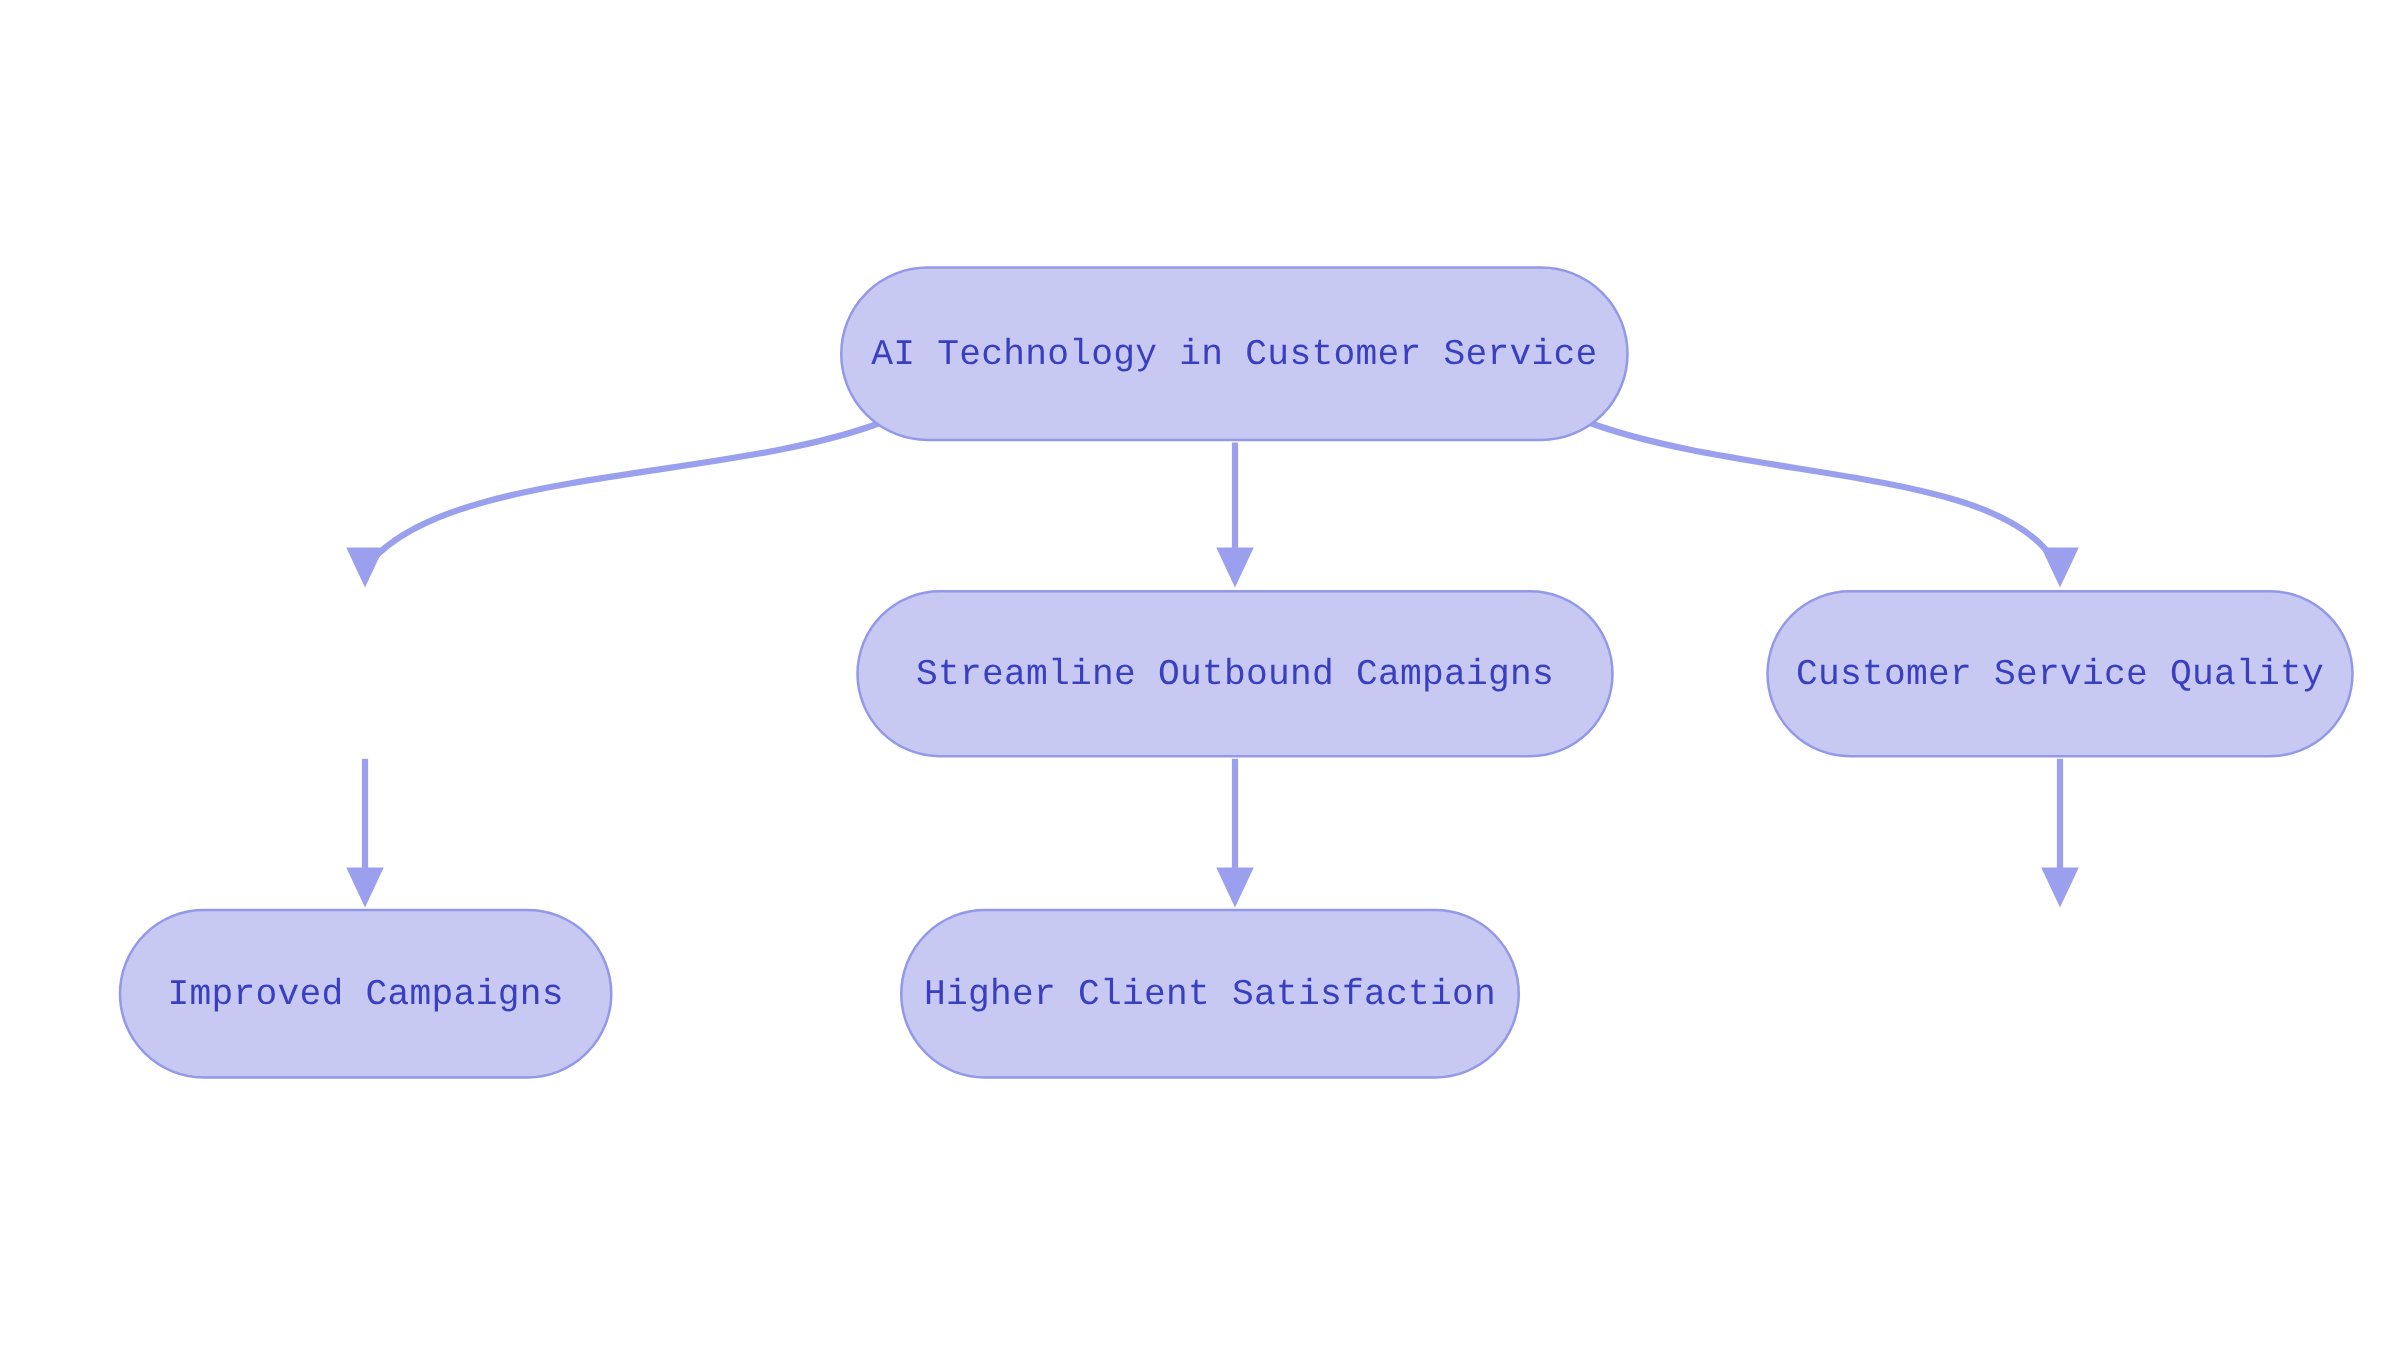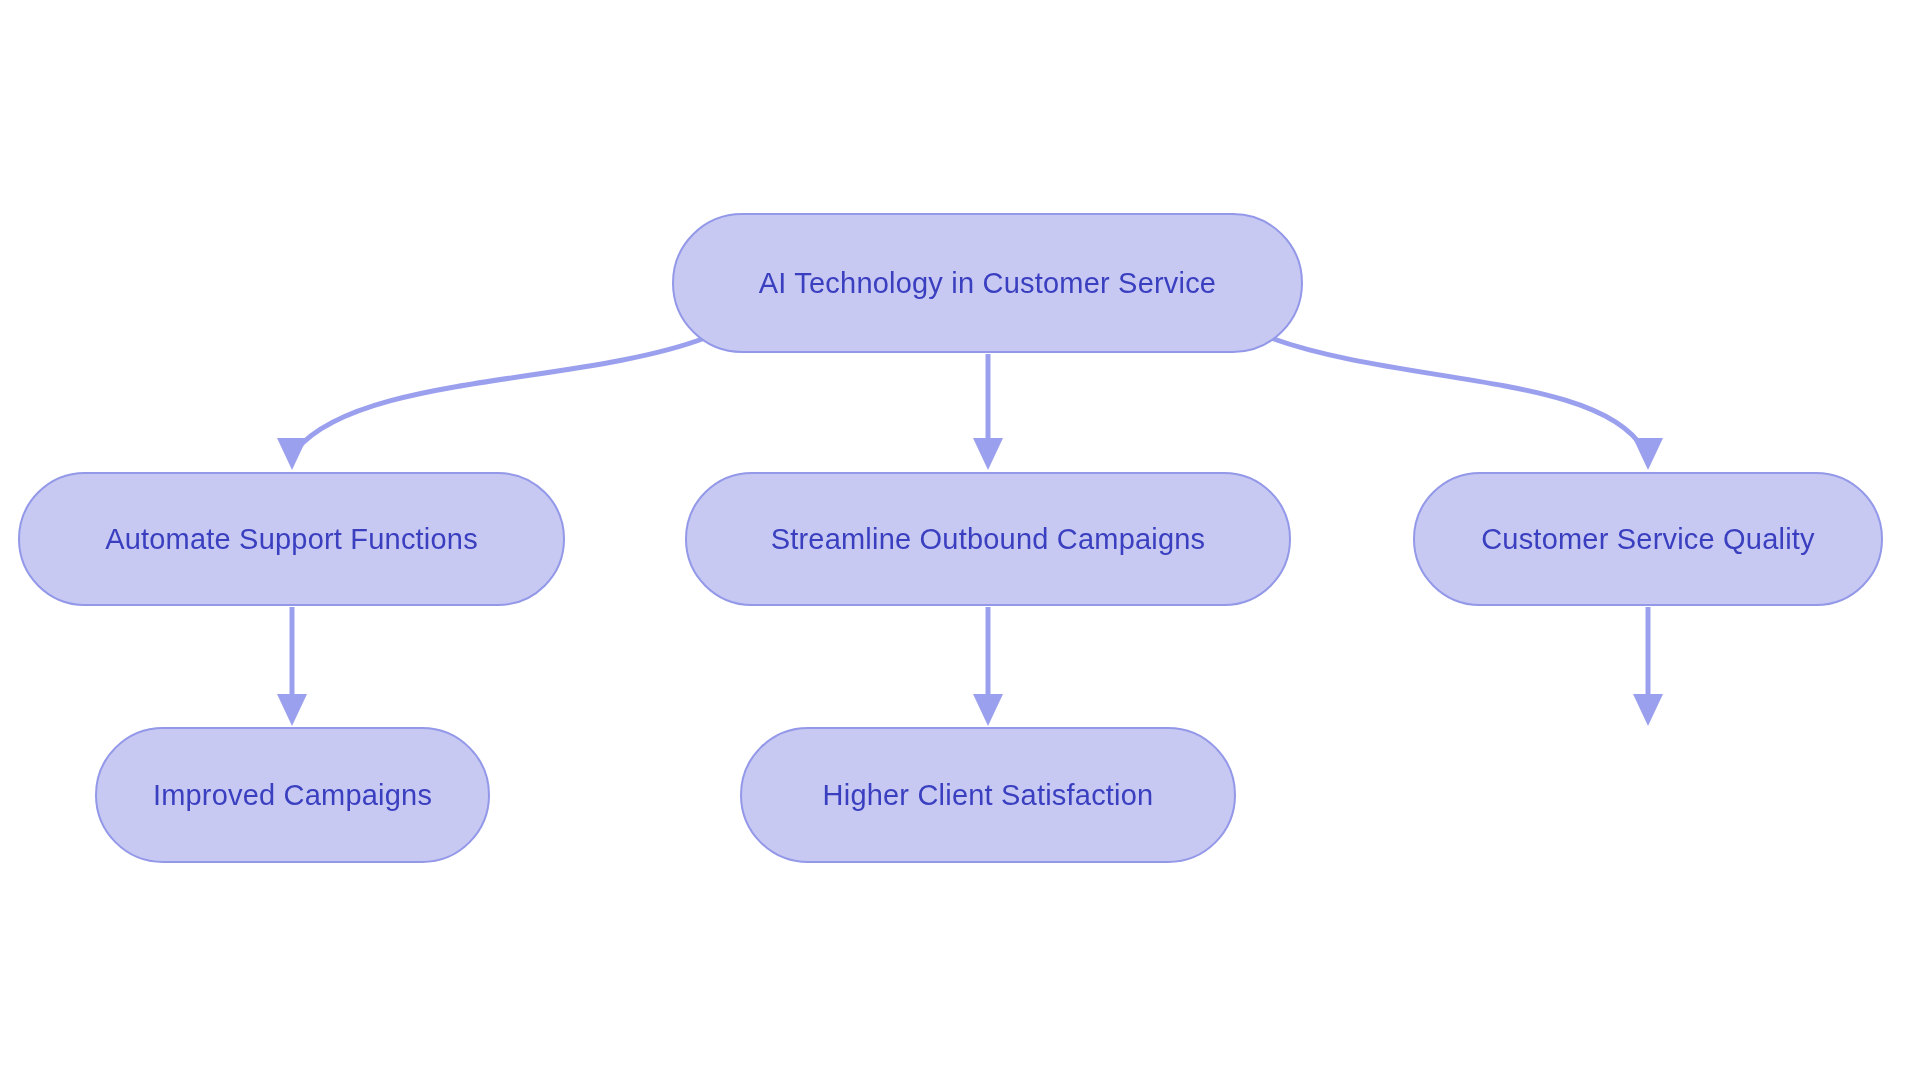--- a/index.html
+++ b/index.html
@@ -13,20 +13,21 @@
   body{
     background:var(--background);
     font-family:"Liberation Sans", sans-serif;
     overflow:hidden;
   }
   .canvas{
     position:relative;
     width:1920px;
     height:1030px;
     background:var(--background);
+    font-family:Liberation Mono, monospace;
   }
   .edge-layer{
     position:absolute;
     left:0;top:0;
     width:1920px;height:1083px;
     pointer-events:none;
   }
   .edge-layer path{
     fill:none;
     stroke:var(--edge-color);
@@ -90,34 +91,31 @@
     <g>
       <path d="M 1648 607 L 1648 698"></path>
       <polygon points="1648,726 1633,694 1663,694"></polygon>
     </g>
   </svg>
 
   <div class="node" style="left:672px;top:213px;width:631px;height:140px;">
     <span class="label">AI Technology in Customer Service</span>
   </div>
 
-  <div class="node" style="left:18px;top:472px;width:547px;height:134px;">
-    <span class="label">Automate Support Functions</span>
-  </div>
 
   <div class="node" style="left:685px;top:472px;width:606px;height:134px;">
     <span class="label">Streamline Outbound Campaigns</span>
   </div>
 
   <div class="node" style="left:1413px;top:472px;width:470px;height:134px;">
     <span class="label">Customer Service Quality</span>
   </div>
 
   <div class="node" style="left:95px;top:727px;width:395px;height:136px;">
     <span class="label">Improved Campaigns</span>
   </div>
 
-  <div class="node" style="left:740px;top:727px;width:496px;height:136px;">
+  <div class="node" style="left:720px;top:727px;width:496px;height:136px;">
     <span class="label">Higher Client Satisfaction</span>
   </div>
 
 
 </div>
 
 </body></html>

